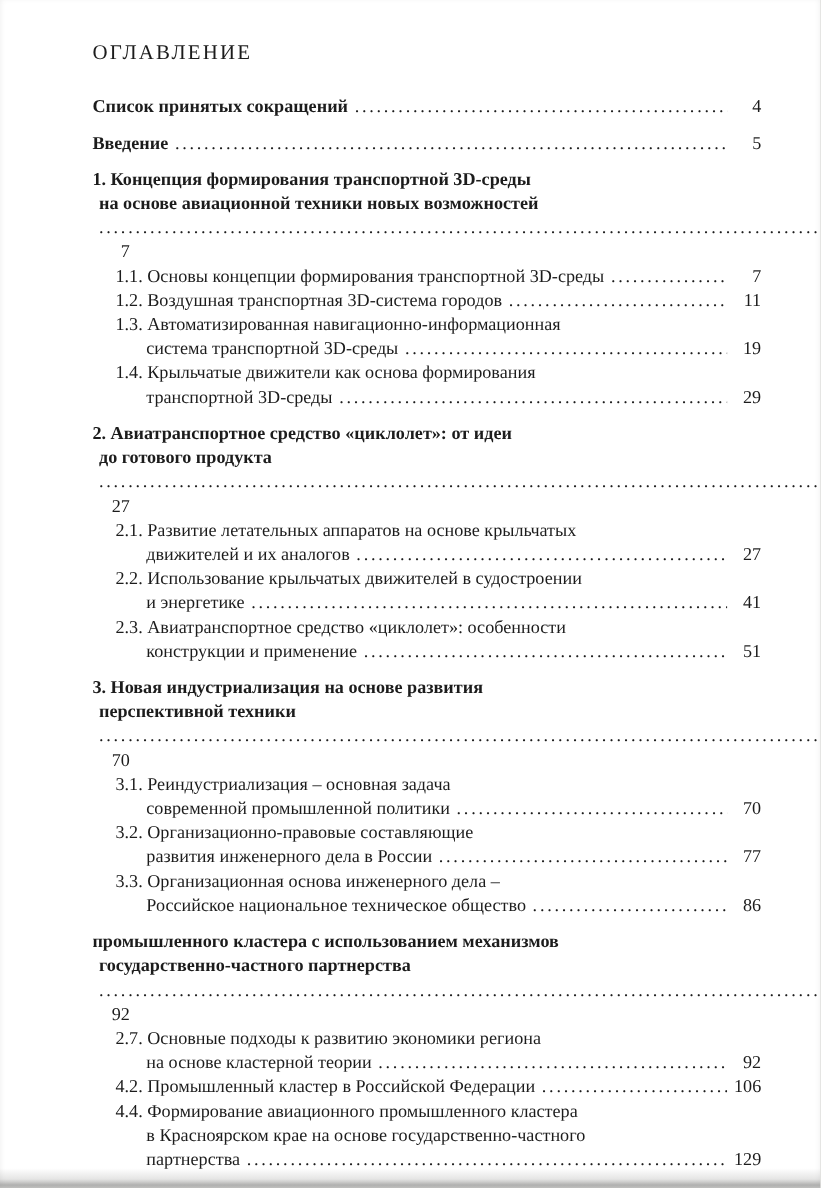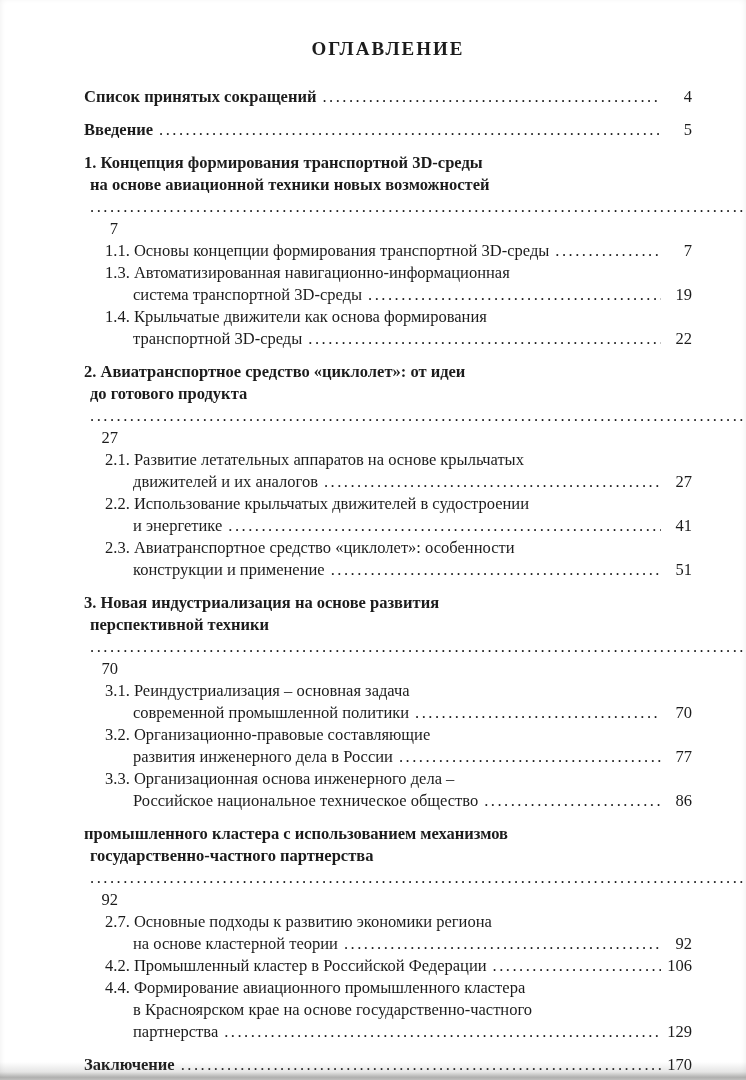--- a/index.html
+++ b/index.html
@@ -15,23 +15,22 @@
     background: #ffffff;
     color: #1c1c1c;
     font-family: "Liberation Serif", serif;
     overflow: hidden;
     box-shadow: inset 0 -2px 6px rgba(0,0,0,0.08);
   }
   .content {
     padding: 38px 54px 0 84px;
   }
   .title {
-    text-align: center;
     font-size: 19px;
-    font-weight: bold;
+    font-weight: normal;
     letter-spacing: 2px;
     margin: 0 0 26px 0;
   }
   .toc {
     font-size: 16.5px;
     line-height: 22px;
     margin-top: 24px;
   }
   .entry.chapter {
     font-weight: bold;
@@ -115,36 +114,43 @@
         </div>
         <div class="entry section">
           <div class="line">
             <span class="text">1.1. Основы концепции формирования транспортной 3D-среды</span>
             <span class="leader"></span>
             <span class="pagenum">7</span>
           </div>
         </div>
         <div class="entry section">
           <div class="line">
+            <span class="text">1.2. Воздушная транспортная 3D-система городов</span>
+            <span class="leader"></span>
+            <span class="pagenum">11</span>
+          </div>
+        </div>
+        <div class="entry section">
+          <div class="line">
             <span class="text">1.3. Автоматизированная навигационно-информационная</span>
           </div>
           <div class="line cont">
             <span class="text">система транспортной 3D-среды</span>
             <span class="leader"></span>
             <span class="pagenum">19</span>
           </div>
         </div>
         <div class="entry section">
           <div class="line">
             <span class="text">1.4. Крыльчатые движители как основа формирования</span>
           </div>
           <div class="line cont">
             <span class="text">транспортной 3D-среды</span>
             <span class="leader"></span>
-            <span class="pagenum">22</span>
+            <span class="pagenum">29</span>
           </div>
         </div>
         <div class="entry chapter">
           <div class="line">
             <span class="text">2. Авиатранспортное средство «циклолет»: от идеи</span>
           </div>
           <div class="line cont">
             <span class="text">до готового продукта</span>
             <span class="leader"></span>
             <span class="pagenum">27</span>

